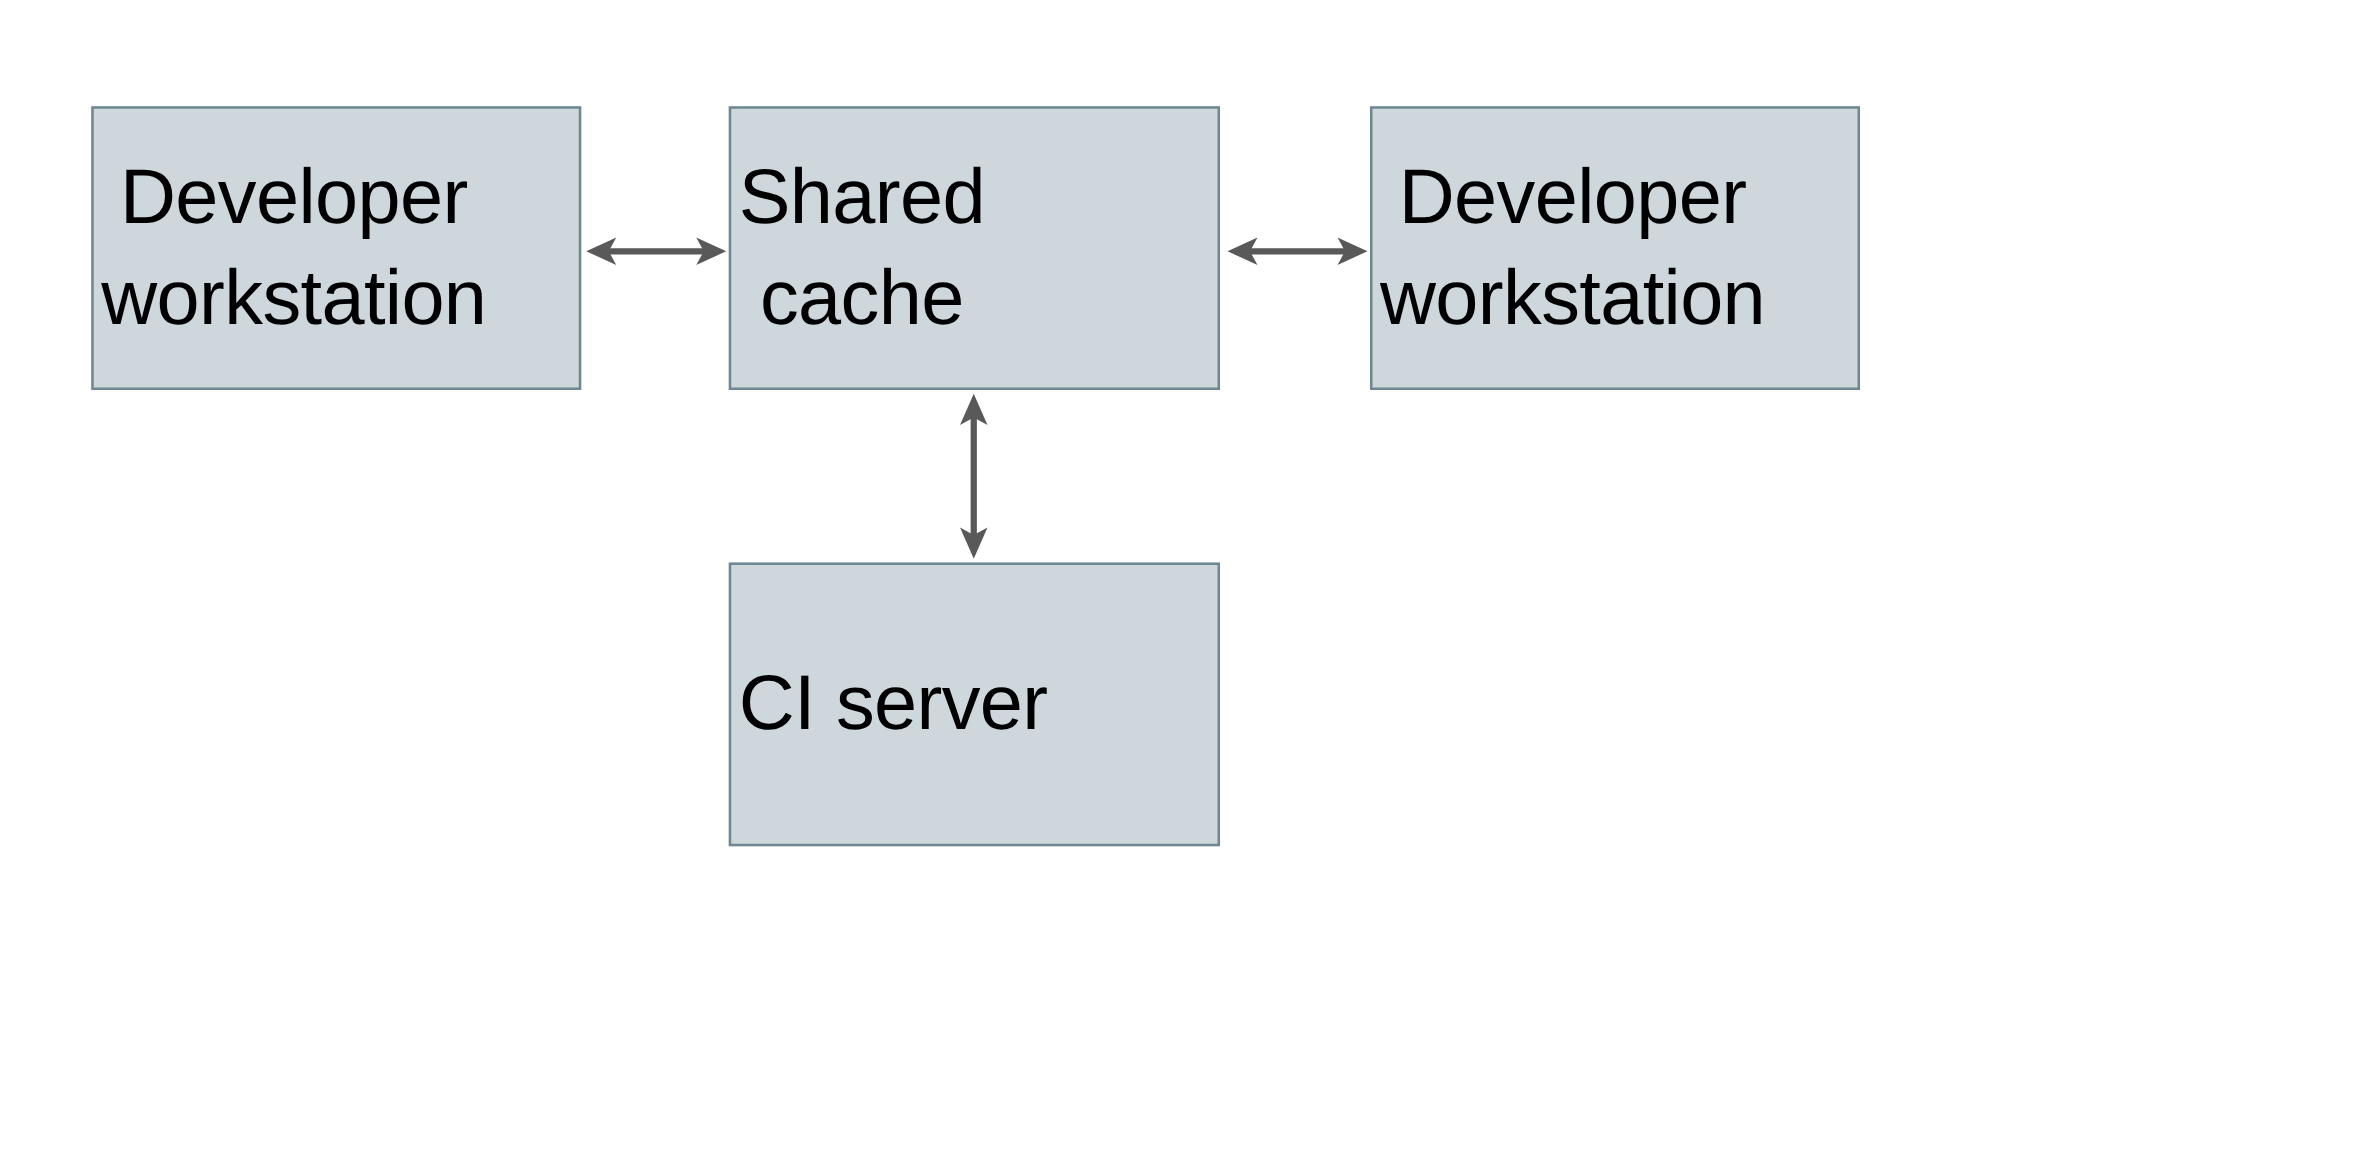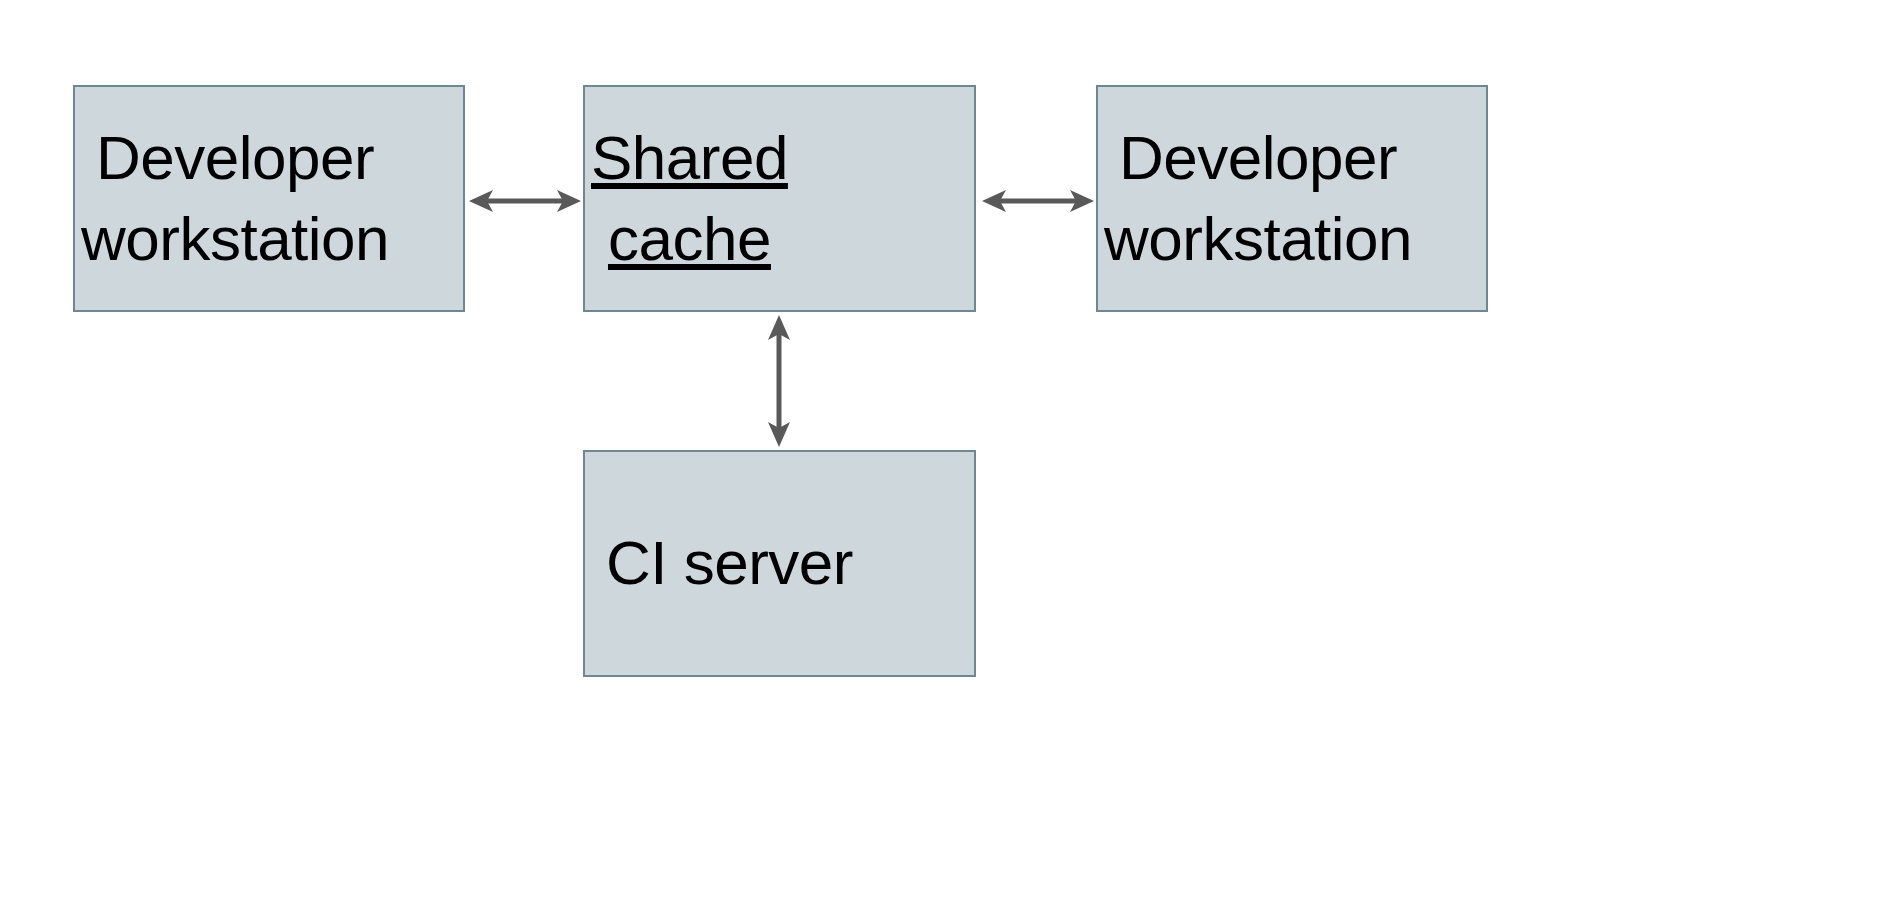--- a/index.html
+++ b/index.html
@@ -32,23 +32,23 @@
     font-family: "Liberation Sans", sans-serif;
     font-size: 62px;
     line-height: 1.3;
     color: #000000;
     letter-spacing: -0.5px;
     white-space: pre-line;
     padding: 0 6px;
   }
   
   #node-dev-left  { left: 73px;   top: 85px;  width: 392px; height: 227px; }
-  #node-cache     { left: 583px;  top: 85px;  width: 393px; height: 227px; text-decoration: underline; }
+  #node-cache     { left: 583px;  top: 85px;  width: 393px; height: 227px; }
   #node-dev-right { left: 1096px; top: 85px;  width: 392px; height: 227px; }
-  #node-ci        { left: 583px;  top: 450px; width: 393px; height: 227px; padding-left: 15px; }
+  #node-ci        { left: 583px;  top: 450px; width: 393px; height: 227px; }
 
   .edge {
     position: absolute;
     overflow: visible;
   }
   #edge-left-cache  { left: 465px; top: 180px; width: 120px; height: 42px; }
   #edge-cache-right { left: 976px; top: 180px; width: 122px; height: 42px; }
   #edge-cache-ci    { left: 758px; top: 310px; width: 42px;  height: 142px; }
 
   .arrow-stroke {

